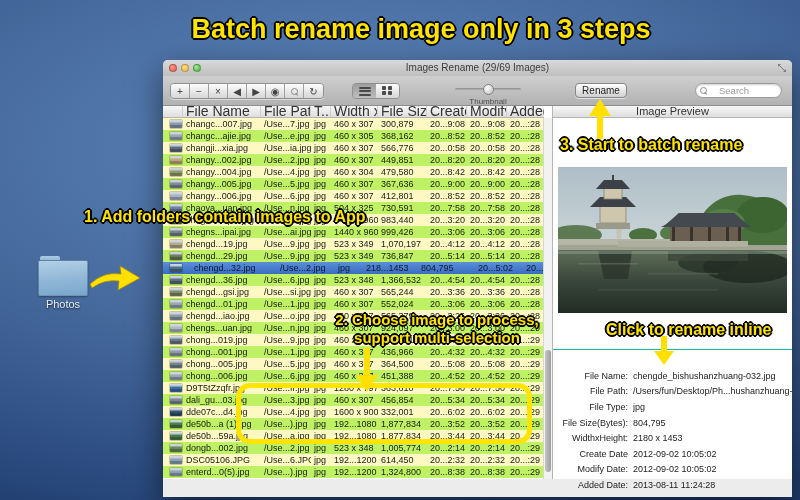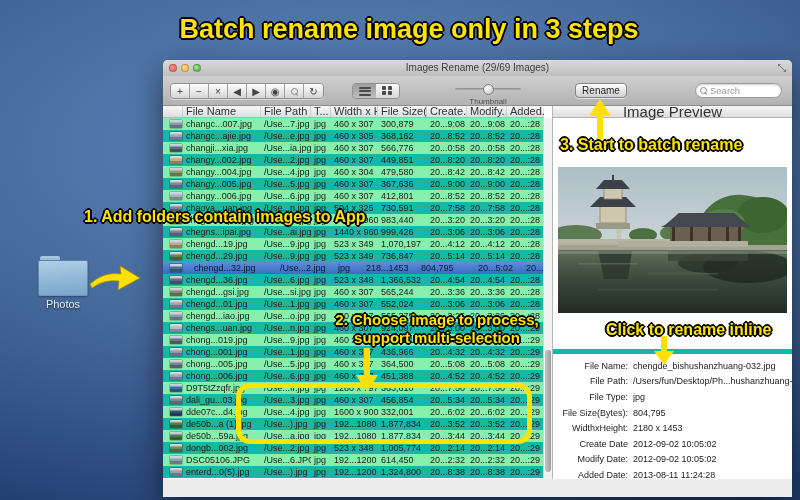--- a/index.html
+++ b/index.html
@@ -3,21 +3,21 @@
 <meta charset="utf-8">
 <style>
   * { margin:0; padding:0; box-sizing:border-box; }
   html,body { width:800px; height:500px; overflow:hidden; font-family:"Liberation Sans", sans-serif; }
   .desktop { position:absolute; inset:0; width:800px; height:500px;
     background: radial-gradient(120% 90% at 45% 30%, #5f88bf 0%, #46699c 45%, #2a4a7e 78%, #16305c 100%); }
 
   
   .anno { position:absolute; color:#ffe400; font-weight:bold; white-space:nowrap; z-index:50;
     text-shadow:-2px 0 #000,2px 0 #000,0 -2px #000,0 2px #000,-1px -1px #000,1px 1px #000,1px -1px #000,-1px 1px #000; }
-  .banner { left:154px; top:14px; width:510px; text-align:center; font-size:27px; }
+  .banner { left:166px; top:14px; width:510px; text-align:center; font-size:27px; }
   .step1 { left:84px; top:208px; font-size:16px; }
   .step2 { left:320px; top:311px; width:234px; text-align:center; font-size:15px; line-height:18px; white-space:normal; }
   .step3 { left:560px; top:136px; font-size:16px; }
   .inline-anno { left:606px; top:321px; font-size:16px; }
   .hl-box { position:absolute; left:236px; top:383px; width:296px; height:61px; border:5px solid #ffe400;
     border-radius:14px; z-index:49; }
   .arrow-svg { position:absolute; z-index:51; }
 
   
   .folder { position:absolute; left:30px; top:250px; width:84px; height:62px; }
@@ -62,48 +62,48 @@
     background:radial-gradient(circle at 35% 30%, #fff, #c9c9c9 80%); border:1px solid #7f7f7f; }
   .zoomer .zlabel { margin-top:6px; text-align:center; font-size:8px; color:#4f4f4f; }
   .rename-btn { position:absolute; left:412px; top:7px; width:52px; height:15px; border:1px solid #868686;
     border-radius:4px; background:linear-gradient(#ffffff,#cfcfcf); font-size:10px; text-align:center;
     line-height:14px; color:#222; box-shadow:0 1px 0 rgba(255,255,255,.6); cursor:default; }
   .search { position:absolute; left:532px; top:7px; width:87px; height:15px; border:1px solid #9a9a9a;
     border-radius:8px; background:#fff; box-shadow:inset 0 1px 2px rgba(0,0,0,.2); display:flex; align-items:center; padding-left:4px; }
   .mag { position:relative; width:7px; height:7px; flex:0 0 auto; }
   .mag::before { content:""; position:absolute; left:0; top:0; width:5px; height:5px; border:1.4px solid #8a8a8a; border-radius:50%; }
   .mag::after { content:""; position:absolute; left:5px; top:5px; width:3px; height:1.4px; background:#8a8a8a; transform:rotate(45deg); transform-origin:0 0; }
-  .search .ph { font-size:9.5px; color:#9a9a9a; margin-left:3px; }
+  .search .ph { font-size:9.5px; color:#9a9a9a; margin-left:12px; }
 
   .content { position:absolute; left:0; top:46px; right:0; height:373px; background:#fff; }
 
   
   .table { position:absolute; left:0; top:0; width:390px; height:373px; border-right:1px solid #b5b5b5; }
   .thead { position:absolute; left:0; top:0; width:381px; height:12px; display:grid;
     grid-template-columns:20px 78px 50px 20px 47px 49px 40px 40px 37px;
     background:linear-gradient(#f7f7f7,#dedede); border-bottom:1px solid #b5b5b5; }
-  .th { font-size:11px; line-height:11px; color:#333; padding-left:3px; border-right:1px solid #cfcfcf; overflow:hidden; white-space:nowrap; }
+  .th { font-size:14px; line-height:11px; color:#333; padding-left:3px; border-right:1px solid #cfcfcf; overflow:hidden; white-space:nowrap; }
   .tbody { position:absolute; left:0; top:12px; width:381px; height:361px; overflow:hidden; }
-  .trow { display:grid; grid-template-columns:20px 78px 50px 20px 47px 49px 40px 40px 37px; height:12px; background:#86efac; }
-  .trow.alt { background:#14b8a6; }
+  .trow { display:grid; grid-template-columns:20px 78px 50px 20px 47px 49px 40px 40px 37px; height:12px; background:#fef9c3; }
+  .trow.alt { background:#bef264; }
   .trow.sel { background:linear-gradient(#5a8fd8,#3a6cc0);gap:8px; }
   .trow.sel .tc { color:#0a1a33; }
   .tc { font-size:9px; line-height:12px; color:#1a1a1a; white-space:nowrap; overflow:hidden; padding-left:3px; }
   .thumbbox { display:block; margin:2px 0 0 4px; width:12px; height:8px; border-radius:1px;
     box-shadow:inset 0 -3px 0 rgba(0,0,0,.25), 0 0 0 1px rgba(0,0,0,.2); }
   .vscroll { position:absolute; right:0; top:12px; bottom:0; width:9px; background:#f2f2f2; border-left:1px solid #d6d6d6; }
   .vthumb { position:absolute; left:1px; width:6px; top:232px; height:122px; border-radius:3px;
     background:linear-gradient(90deg,#c6c6c6,#9d9d9d); }
 
   
   .preview { position:absolute; left:390px; top:0; width:239px; height:373px; background:#fff; }
   .phead { position:absolute; left:0; top:0; right:0; height:12px; background:linear-gradient(#f7f7f7,#dedede);
-    border-bottom:1px solid #b5b5b5; text-align:center; font-size:15px; line-height:11px; color:#333; }
+    border-bottom:1px solid #b5b5b5; text-align:center; font-size:11px; line-height:11px; color:#333; }
   .photo { position:absolute; left:5px; top:61px; width:229px; height:146px; }
-  .meta { position:absolute; left:0; top:243px; right:0; border-top:5px solid #14b8a6; padding-top:4px; }
+  .meta { position:absolute; left:0; top:243px; right:0; border-top:1px solid #14b8a6; padding-top:18px; }
   .mrow { display:flex; height:15.6px; align-items:center; }
   .mlabel { width:75px; text-align:right; font-size:9px; color:#222; flex:0 0 auto; }
   .mvalue { font-size:9px; color:#222; margin-left:5px; white-space:nowrap; overflow:hidden; }
 
   .statusbar { position:absolute; left:0; right:0; bottom:0; height:18px; background:linear-gradient(#dcdcdc,#b8b8b8);
     border-top:1px solid #979797; text-align:center; font-size:9px; line-height:17px; color:#333; }
 </style>
 </head>
 <body>
 

